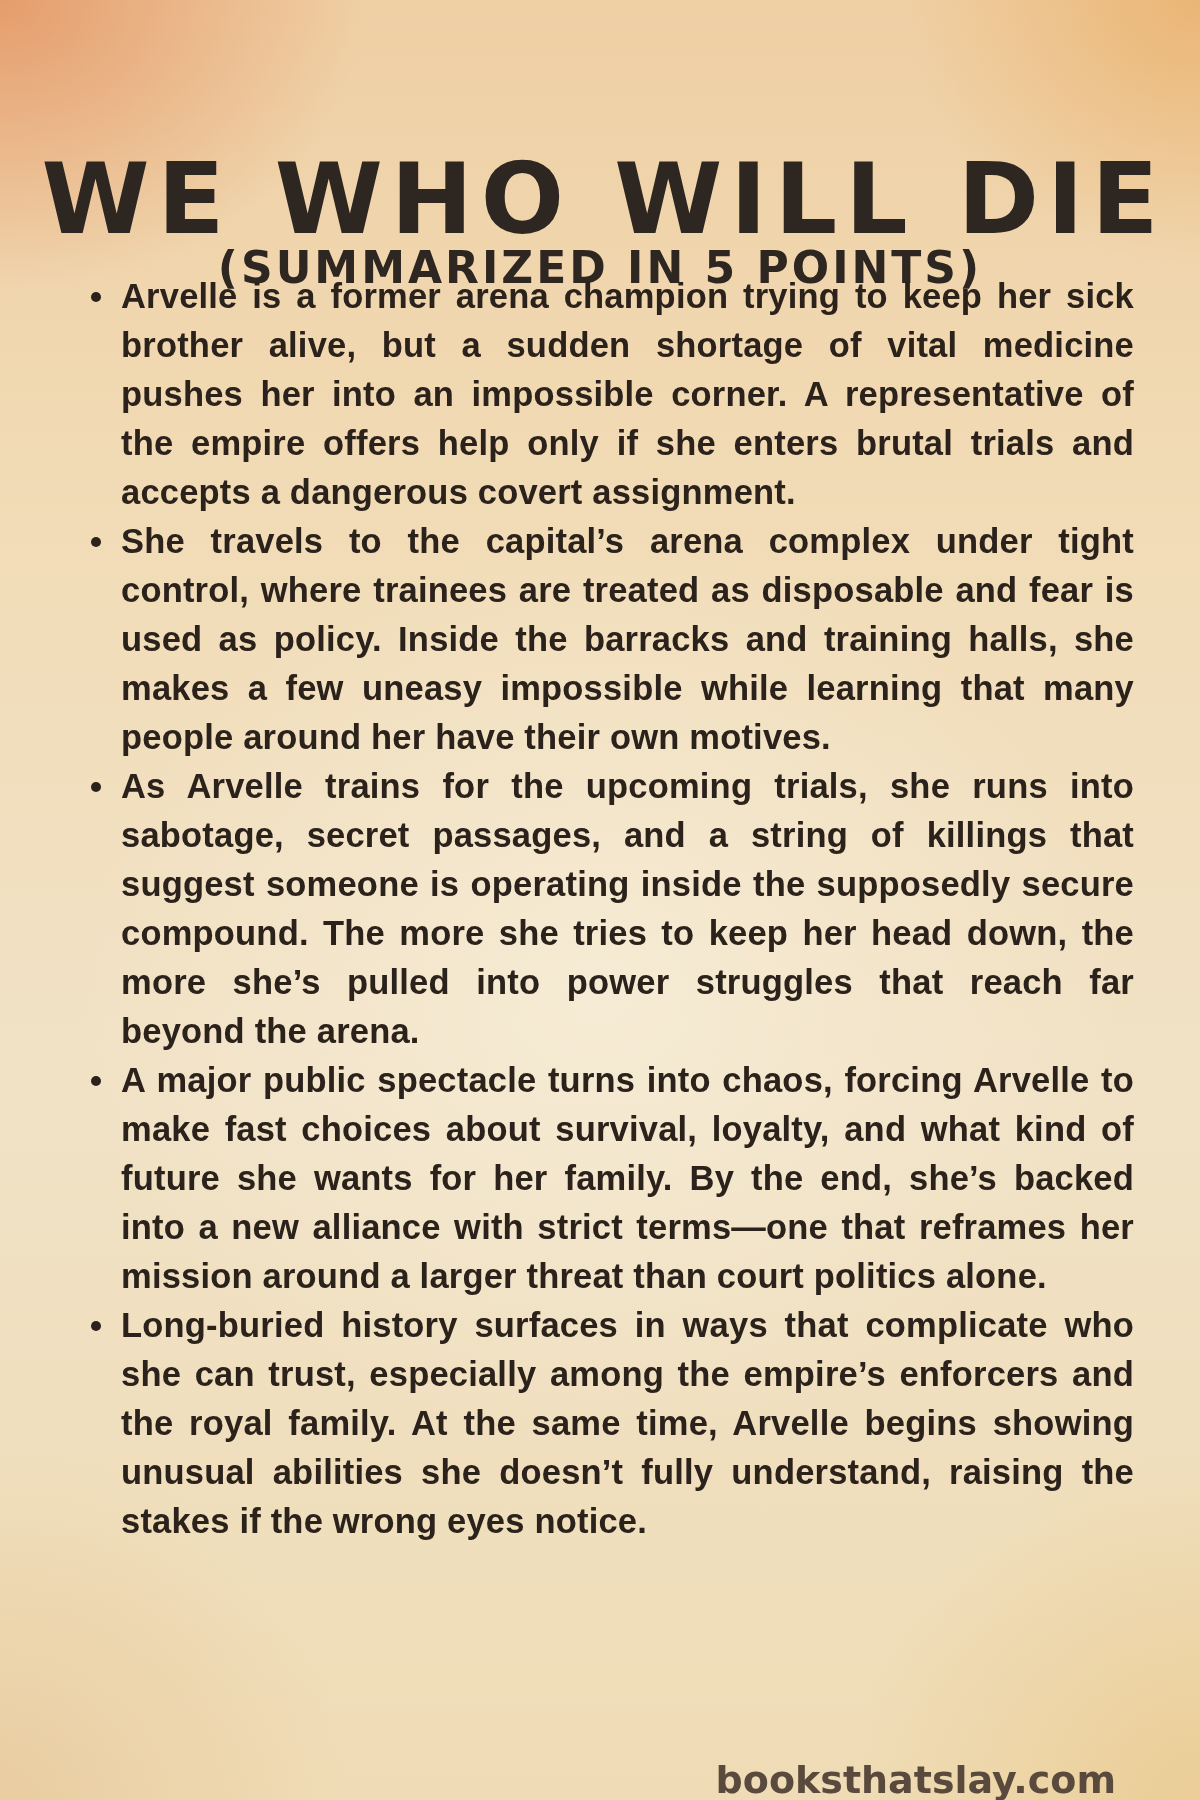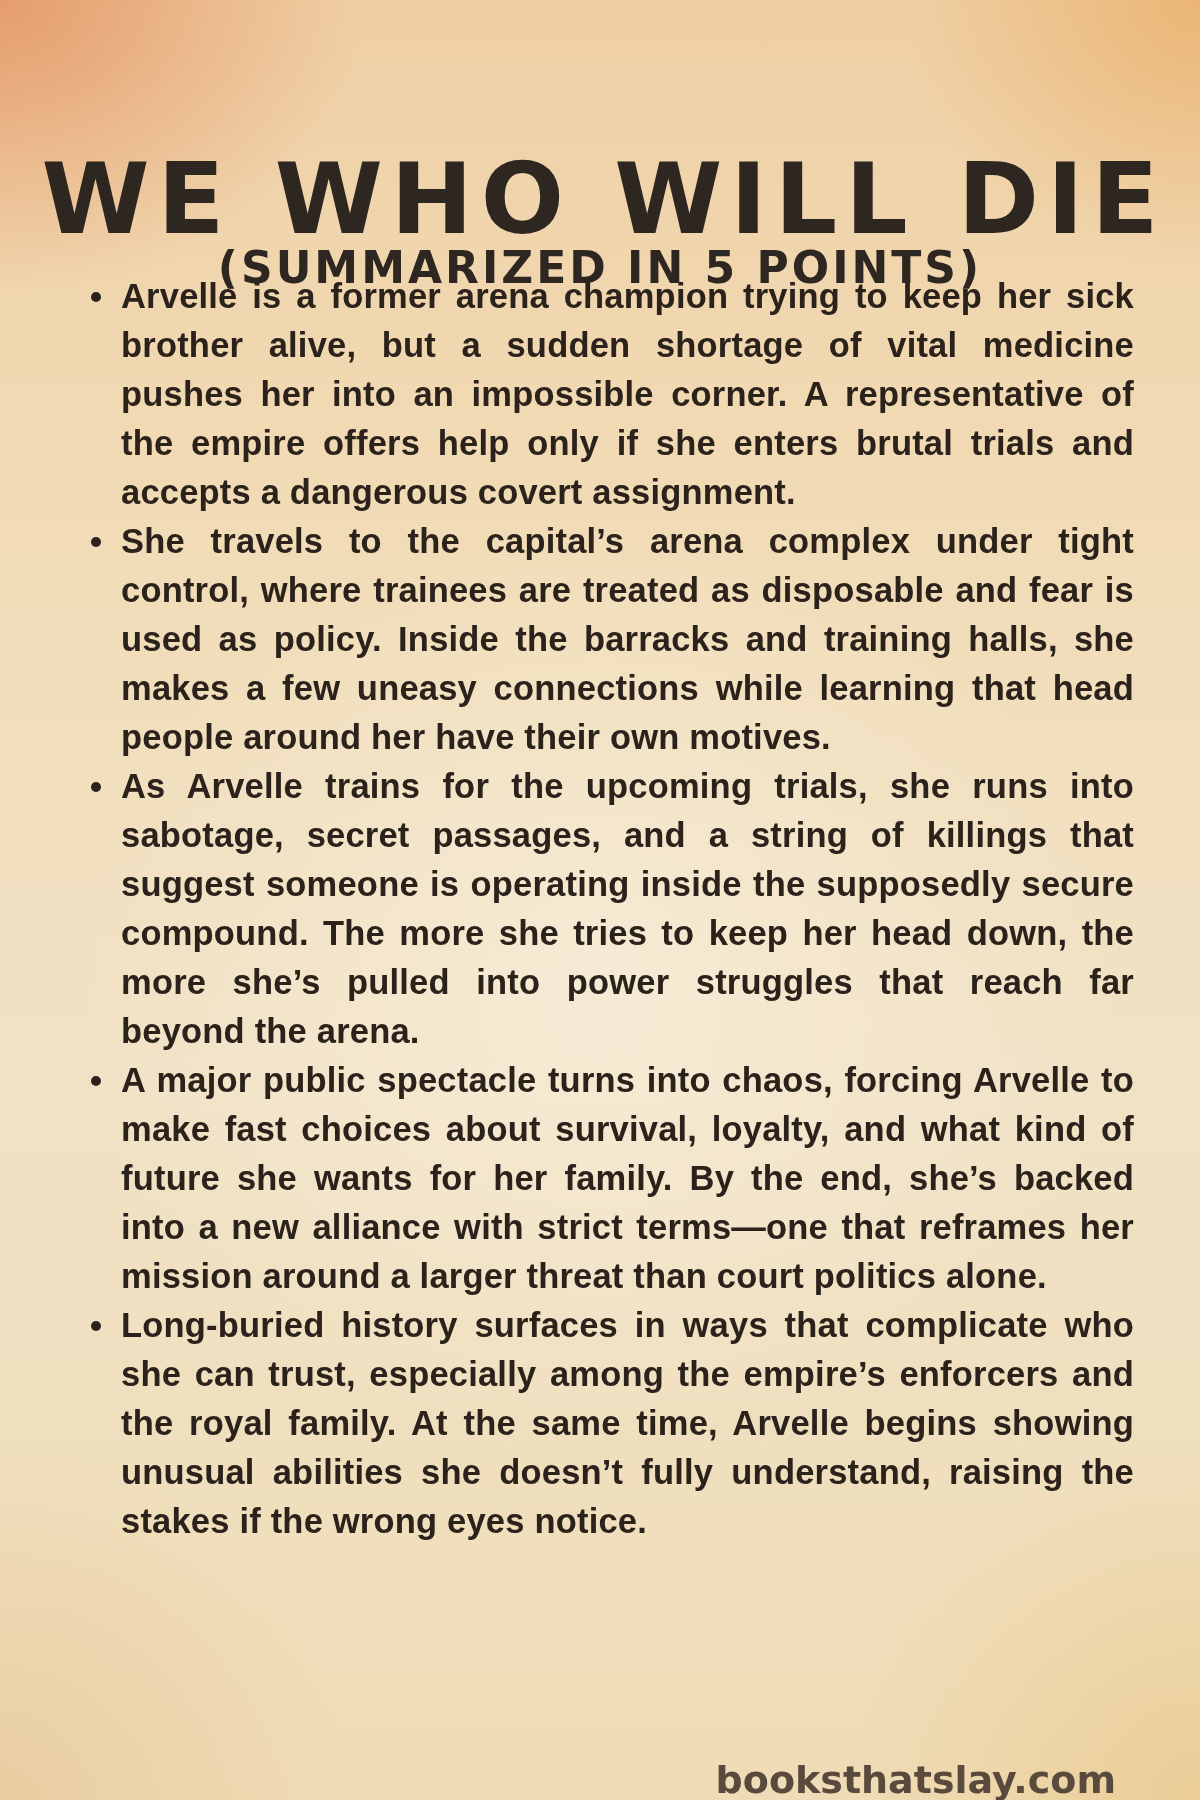--- a/index.html
+++ b/index.html
@@ -57,21 +57,21 @@
 <h1 class="title">WE WHO WILL DIE</h1>
 <h2 class="subtitle">(SUMMARIZED IN 5 POINTS)</h2>
 
 <ul class="points">
   <li class="point">
     <span class="bullet"></span>
     <span>Arvelle is a former arena champion trying to keep her sick brother alive, but a sudden shortage of vital medicine pushes her into an impossible corner. A representative of the empire offers help only if she enters brutal trials and accepts a dangerous covert assignment.</span>
   </li>
   <li class="point">
     <span class="bullet"></span>
-    <span>She travels to the capital’s arena complex under tight control, where trainees are treated as disposable and fear is used as policy. Inside the barracks and training halls, she makes a few uneasy connections while learning that head people around her have their own motives.</span>
+    <span>She travels to the capital’s arena complex under tight control, where trainees are treated as disposable and fear is used as policy. Inside the barracks and training halls, she makes a few uneasy impossible while learning that many people around her have their own motives.</span>
   </li>
   <li class="point">
     <span class="bullet"></span>
     <span>As Arvelle trains for the upcoming trials, she runs into sabotage, secret passages, and a string of killings that suggest someone is operating inside the supposedly secure compound. The more she tries to keep her head down, the more she’s pulled into power struggles that reach far beyond the arena.</span>
   </li>
   <li class="point">
     <span class="bullet"></span>
     <span>A major public spectacle turns into chaos, forcing Arvelle to make fast choices about survival, loyalty, and what kind of future she wants for her family. By the end, she’s backed into a new alliance with strict terms—one that reframes her mission around a larger threat than court politics alone.</span>
   </li>
   <li class="point">

